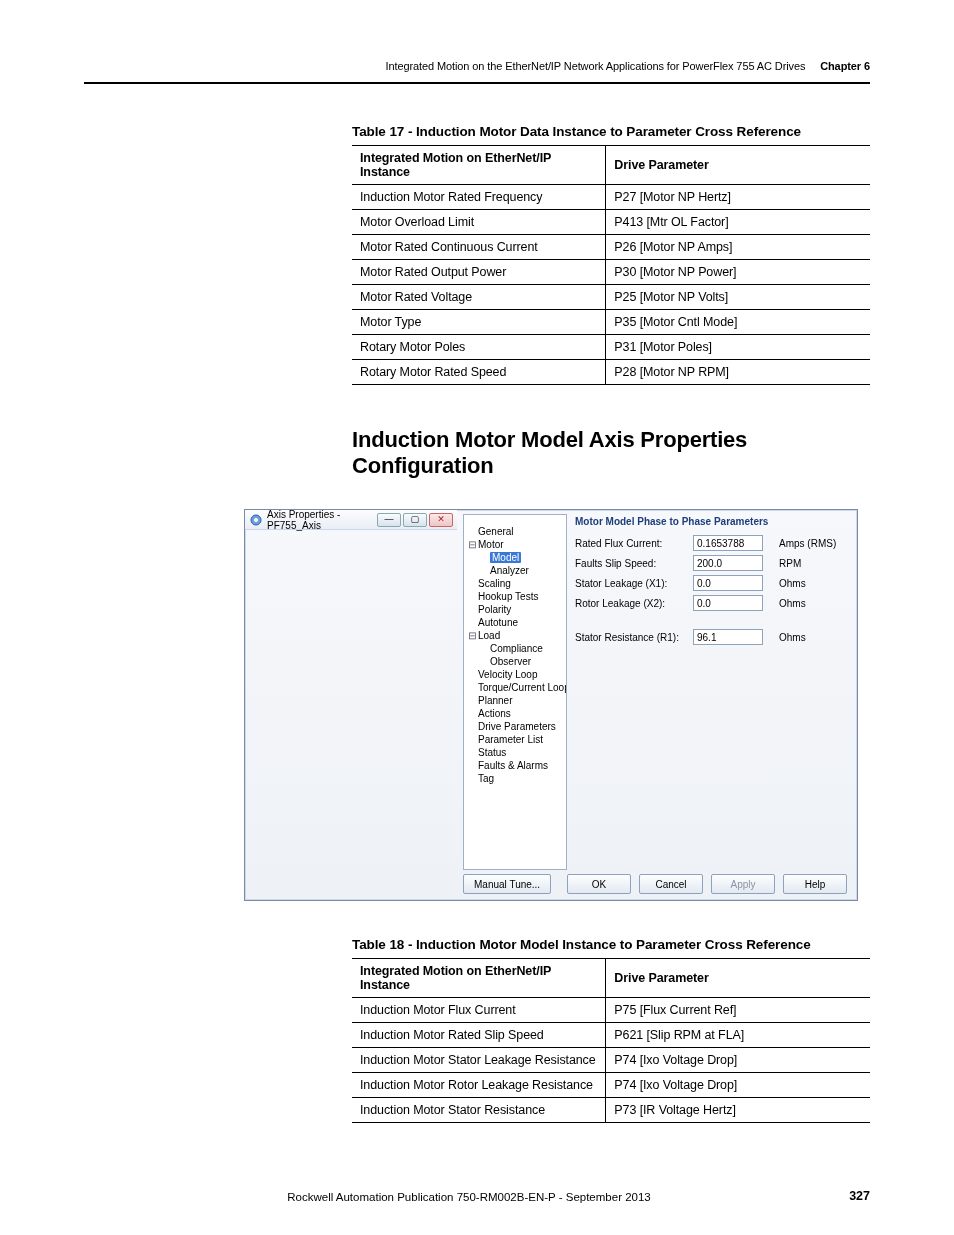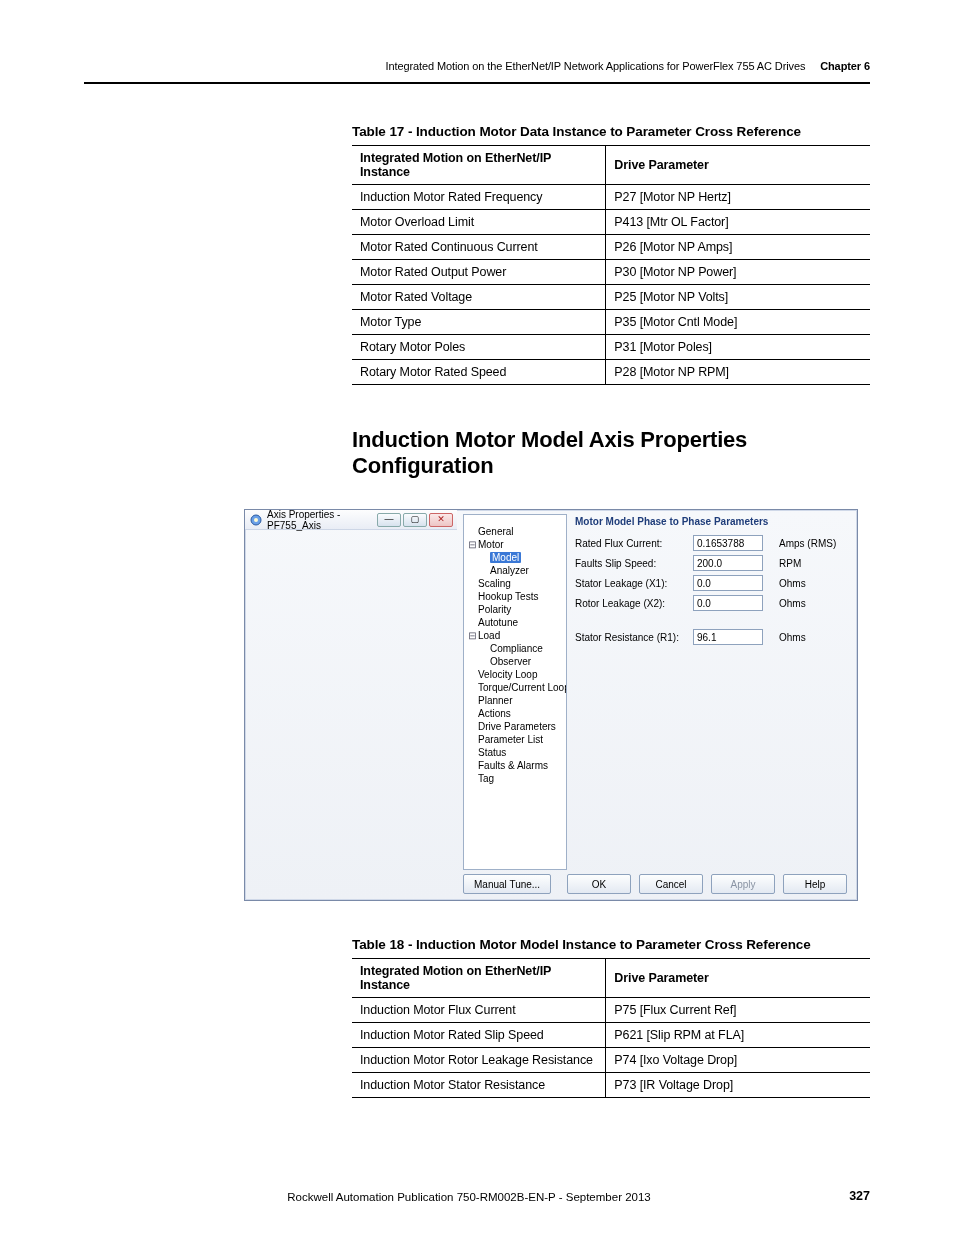--- a/index.html
+++ b/index.html
@@ -326,26 +326,30 @@
     <tbody>
       <tr>
           <td>Induction Motor Flux Current</td>
           <td>P75 [Flux Current Ref]</td>
         </tr>
       <tr>
           <td>Induction Motor Rated Slip Speed</td>
           <td>P621 [Slip RPM at FLA]</td>
         </tr>
       <tr>
+          <td>Induction Motor Stator Leakage Resistance</td>
+          <td>P74 [Ixo Voltage Drop]</td>
+        </tr>
+      <tr>
           <td>Induction Motor Rotor Leakage Resistance</td>
           <td>P74 [Ixo Voltage Drop]</td>
         </tr>
       <tr>
           <td>Induction Motor Stator Resistance</td>
-          <td>P73 [IR Voltage Drop]</td>
+          <td>P73 [IR Voltage Hertz]</td>
         </tr>
     </tbody>
   </table>
 
 </div>
 
 <div class="footer">Rockwell Automation Publication 750-RM002B-EN-P - September 2013</div>
 <div class="page-num">327</div>
 
 </body></html>

